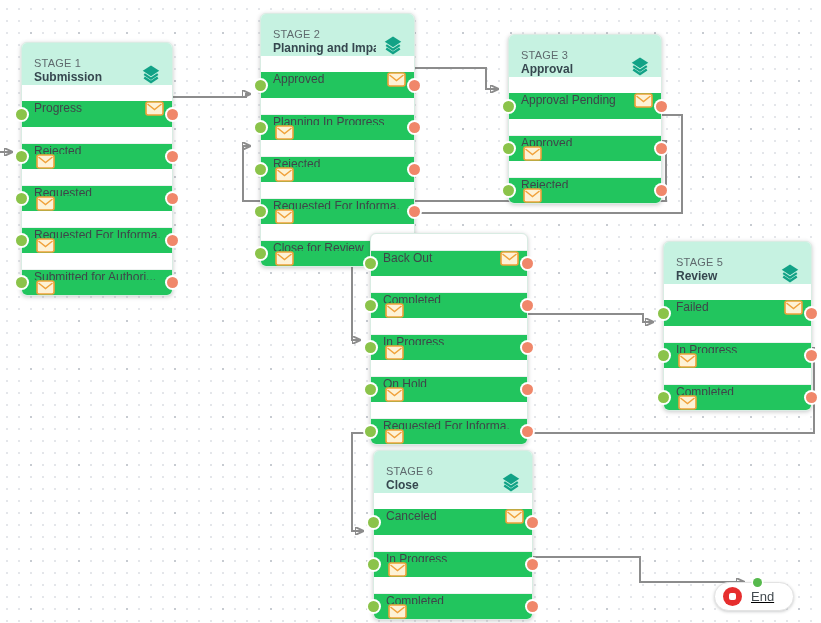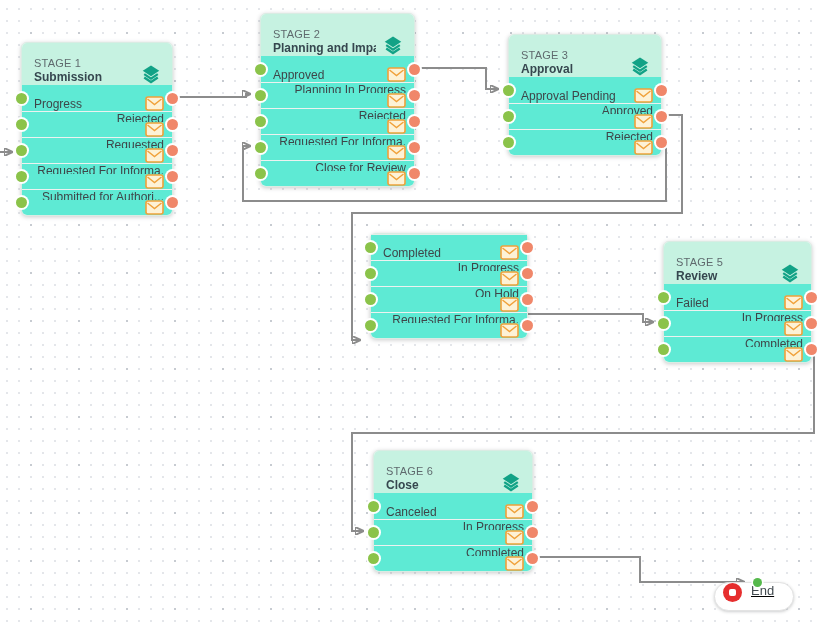--- a/index.html
+++ b/index.html
@@ -37,24 +37,25 @@
   }
   .hd-text { min-width:0; }
   .hd-stage { font-size:11px; color:#5f6a6e; letter-spacing:.2px; line-height:14px; }
   .hd-name  { font-size:12px; font-weight:bold; color:#36474f; line-height:15px;
               white-space:nowrap; overflow:hidden; }
   .layers-ic { flex:none; width:22px; height:22px; margin-left:6px; }
 
   .row {
     position:relative;
     height:26px;
-    display:flex; align-items:flex-end;
+    display:flex; align-items:flex-start;
     padding:0 8px 0 12px;
-    background:#5eead4;
+    background:#22c55e;
     box-sizing:border-box;
+    margin-top:16px;
   }
   .row + .row { border-top:1px solid #edf2f0;flex-direction:column; }
   .row:first-of-type { border-top:1px solid #e2efe9; }
   .row:last-child { border-radius:0 0 5px 5px; }
   .row-label {
     flex:1; font-size:12px; color:#3e4649;
     white-space:nowrap; overflow:hidden;
   }
   .mail { flex:none; width:19px; height:15px; margin-left:2px; }
 
@@ -76,21 +77,21 @@
   .s6 { left:373px; top:450px; width:158px; }
 
   
   .end-node {
     position:absolute; left:714px; top:582px;
     width:80px; height:29px;
     background:#fff;
     border:1px solid #e3e3e3;
     border-radius:15px;
     box-shadow:0 1px 3px rgba(60,64,67,.25);
-    display:flex; 
+    display:flex; align-items:center;
     padding:0 10px 0 8px;
     box-sizing:border-box;
     text-decoration:underline;
   }
   .end-stop {
     flex:none; width:19px; height:19px; border-radius:50%;
     background:var(--end_red,#e62e2e);
     display:flex; align-items:center; justify-content:center;
   }
   .end-stop-square { width:7px; height:7px; background:#fff; border-radius:2px; }
@@ -278,20 +279,29 @@
           <rect x="1" y="1" width="17" height="13" rx="2" fill="#fdf2d6" stroke="#f0a13a" stroke-width="1.6"></rect>
           <path d="M2.5 3 L9.5 8.5 L16.5 3" fill="none" stroke="#f0a13a" stroke-width="1.4"></path>
         </svg>
       <span class="port out-port"></span>
     </div>
   </div>
 
   <div class="stage s4">
     <div class="row">
       <span class="port in-port"></span>
+      <span class="row-label">Back Out</span>
+      <svg class="mail" viewBox="0 0 19 15">
+          <rect x="1" y="1" width="17" height="13" rx="2" fill="#fdf2d6" stroke="#f0a13a" stroke-width="1.6"></rect>
+          <path d="M2.5 3 L9.5 8.5 L16.5 3" fill="none" stroke="#f0a13a" stroke-width="1.4"></path>
+        </svg>
+      <span class="port out-port"></span>
+    </div>
+    <div class="row">
+      <span class="port in-port"></span>
       <span class="row-label">Completed</span>
       <svg class="mail" viewBox="0 0 19 15">
           <rect x="1" y="1" width="17" height="13" rx="2" fill="#fdf2d6" stroke="#f0a13a" stroke-width="1.6"></rect>
           <path d="M2.5 3 L9.5 8.5 L16.5 3" fill="none" stroke="#f0a13a" stroke-width="1.4"></path>
         </svg>
       <span class="port out-port"></span>
     </div>
     <div class="row">
       <span class="port in-port"></span>
       <span class="row-label">In Progress</span>

